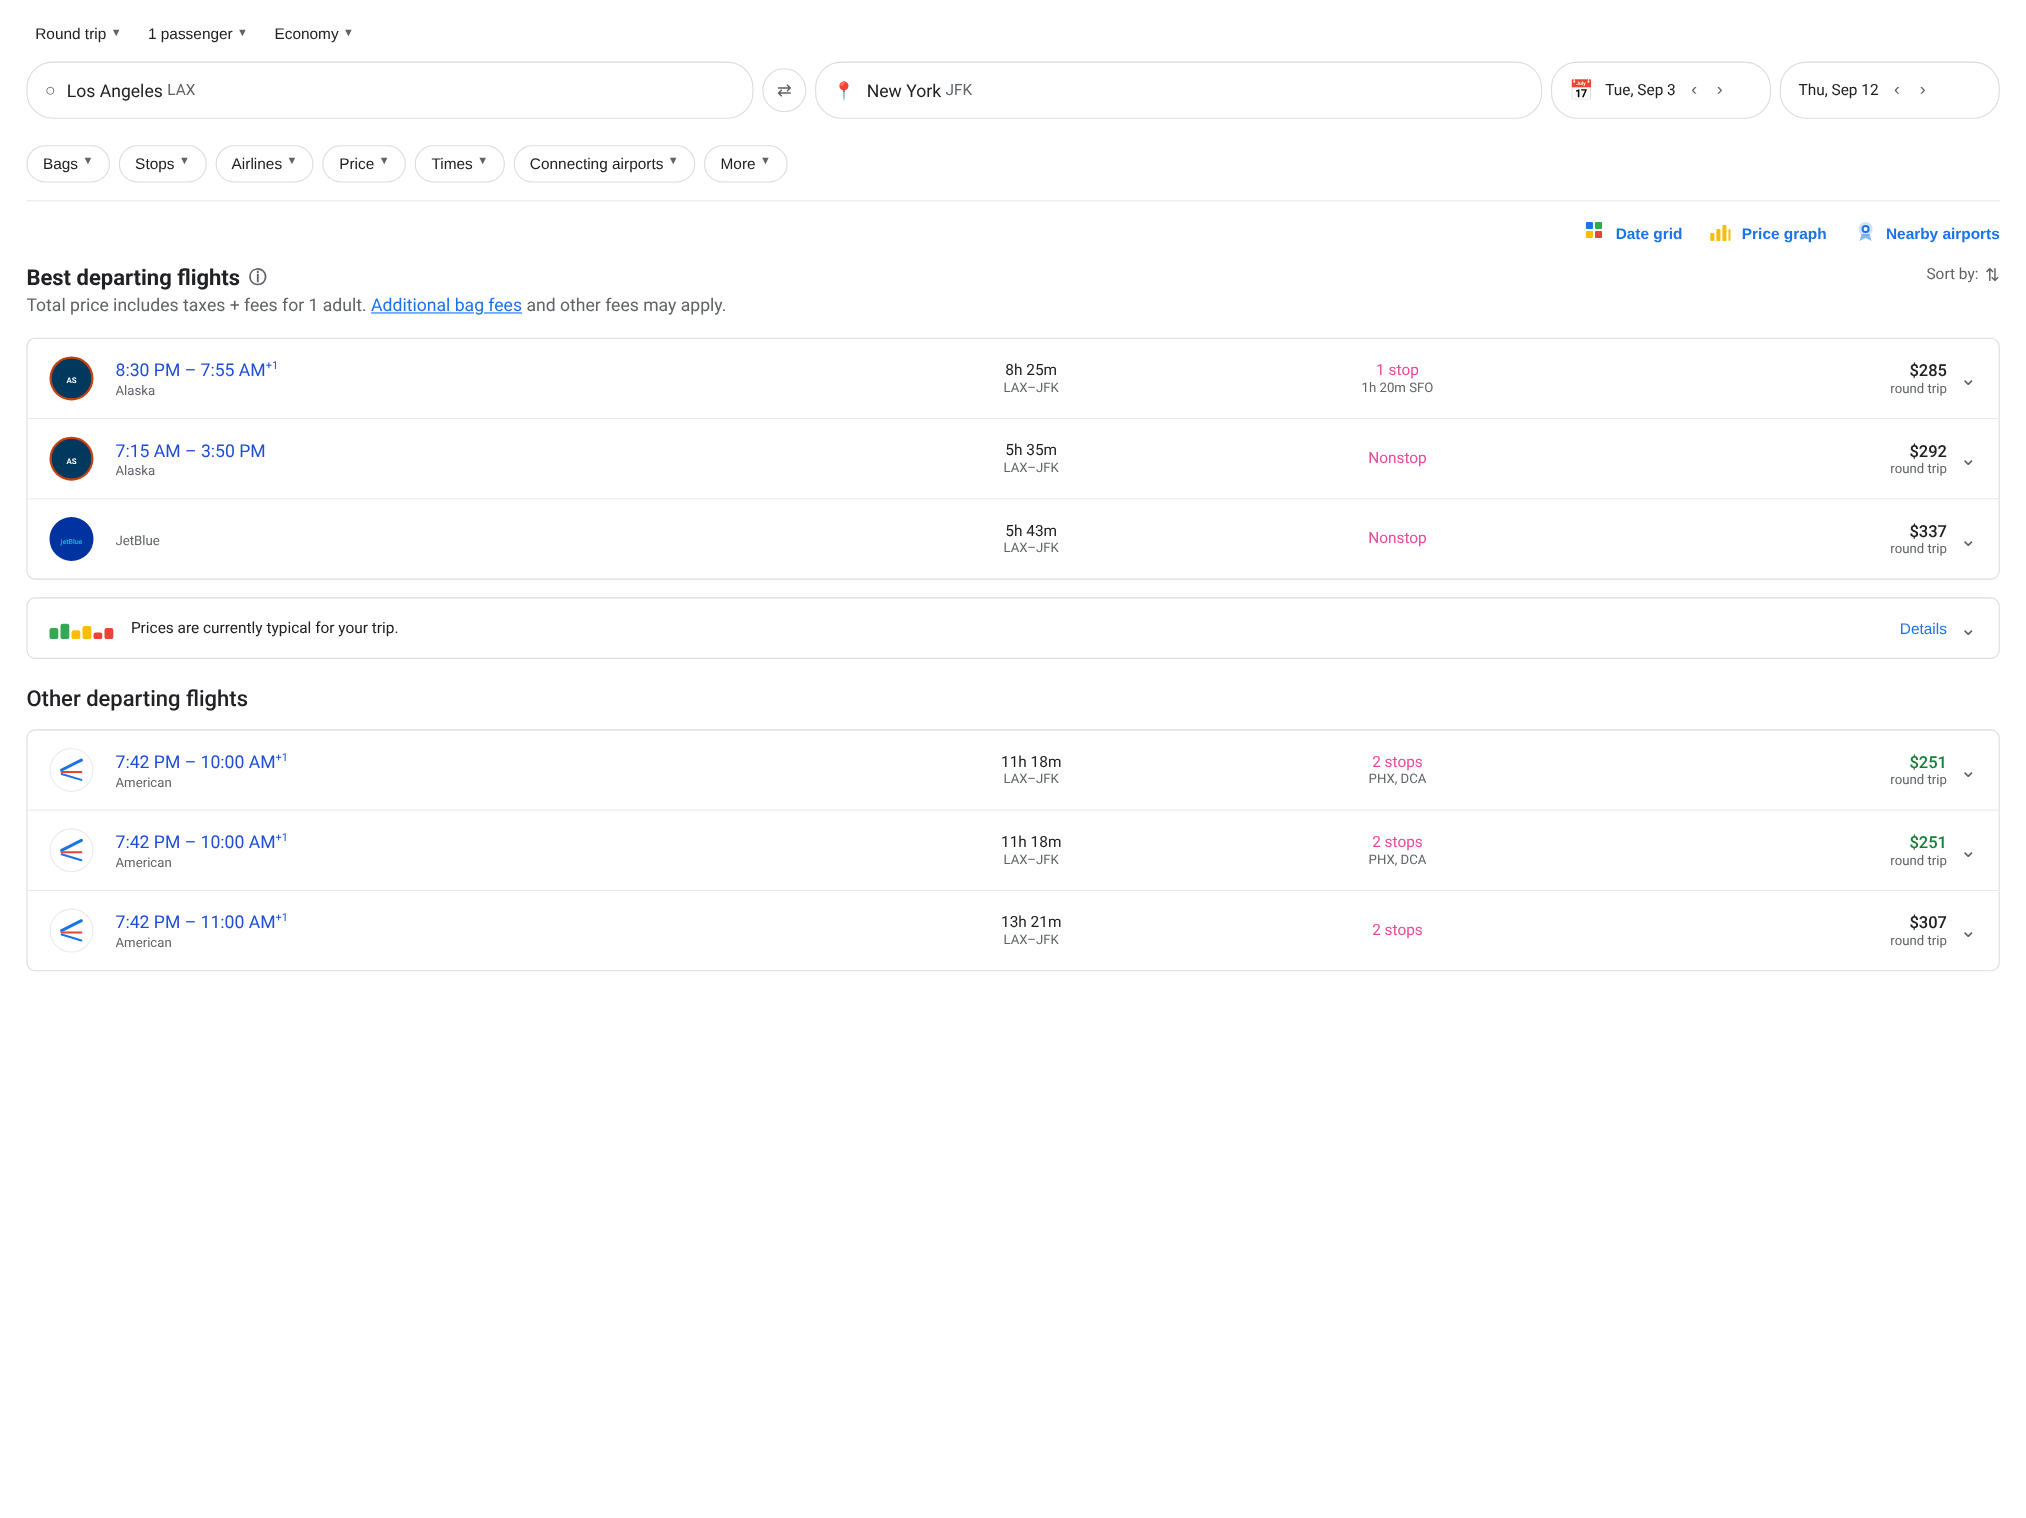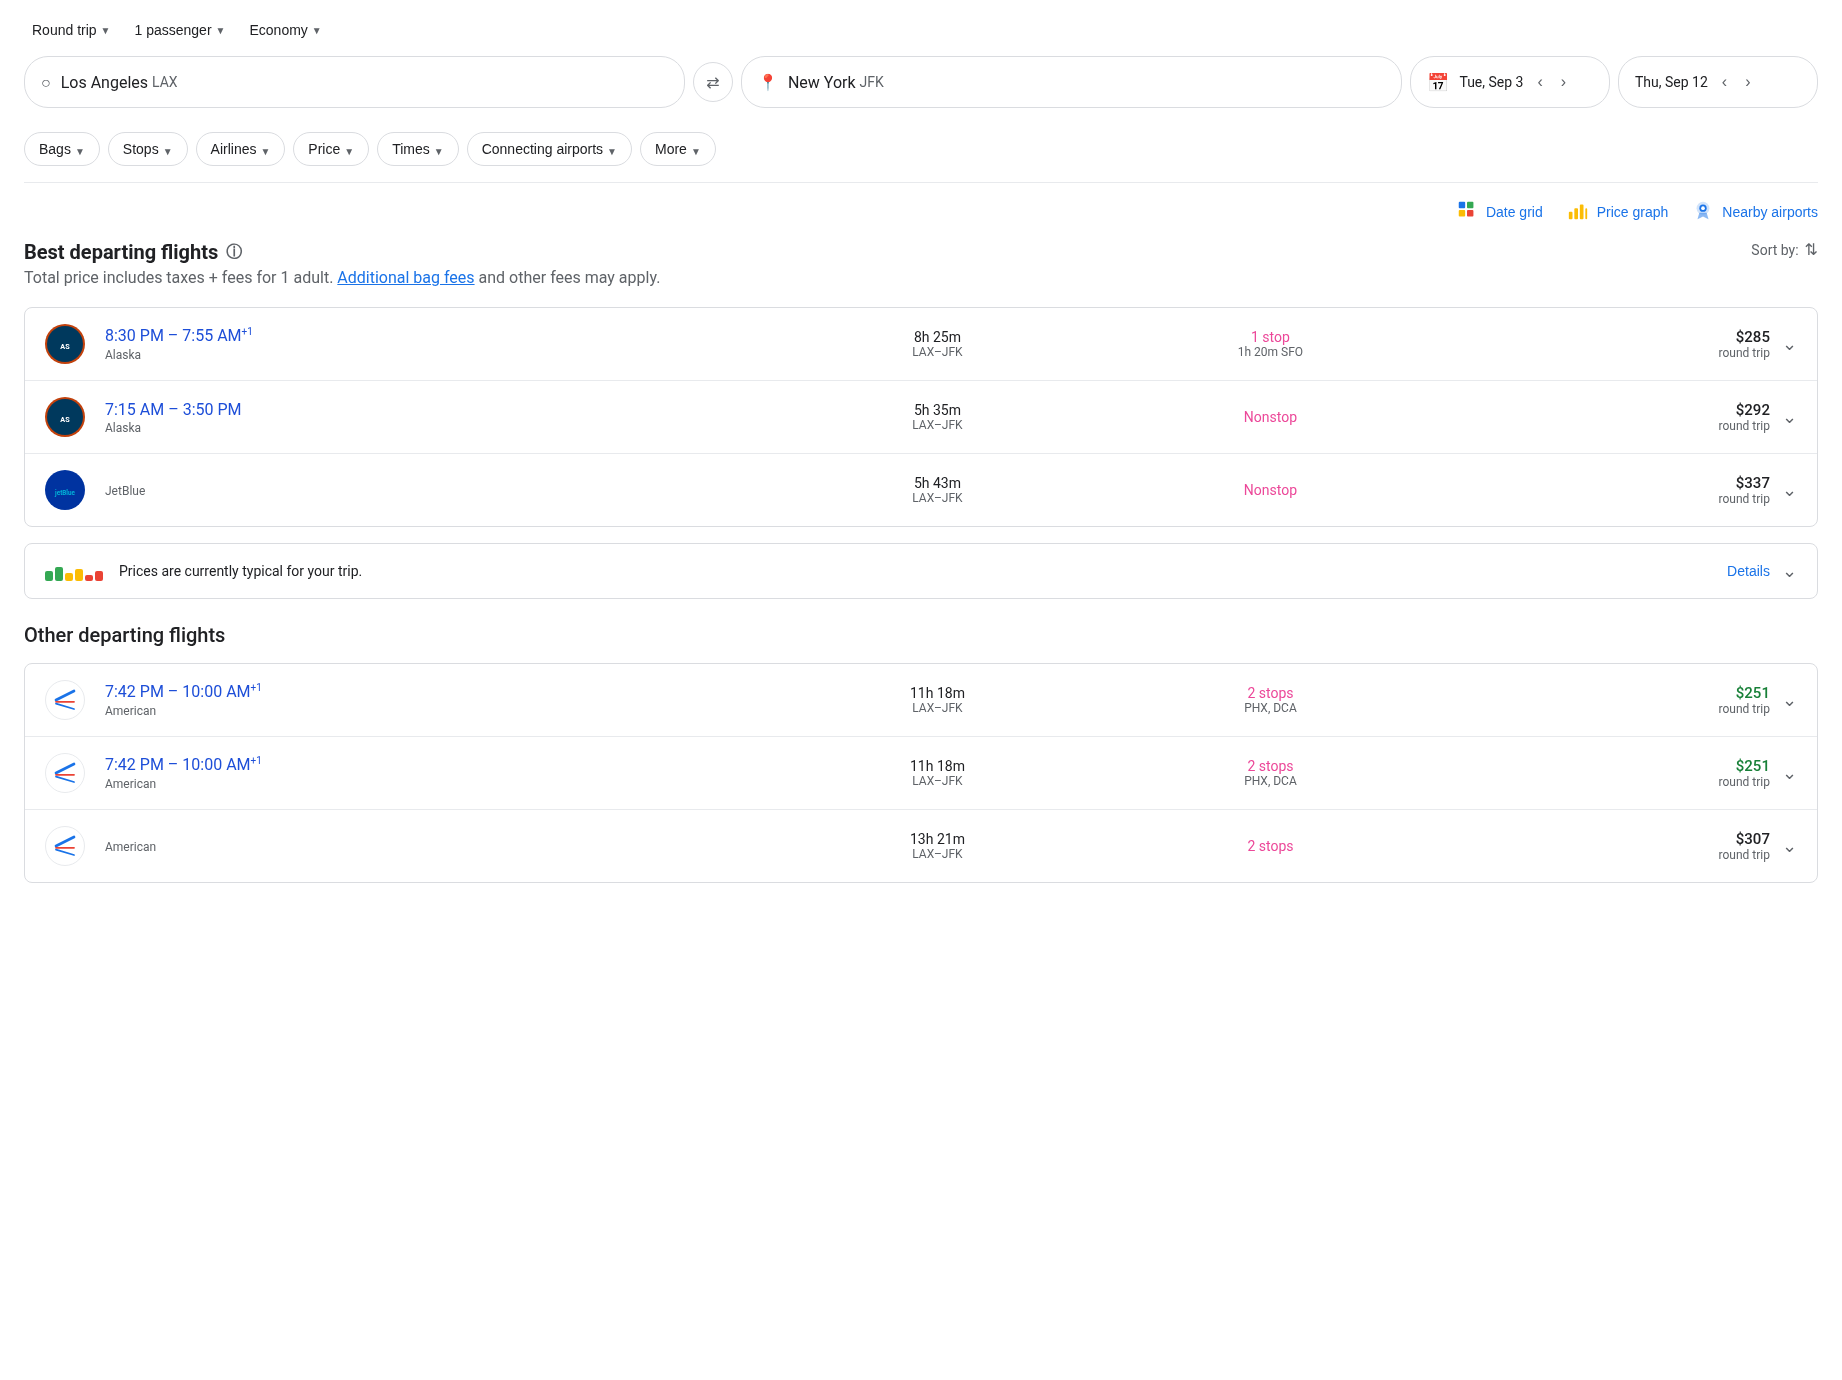--- a/index.html
+++ b/index.html
@@ -15,26 +15,26 @@
     .swap-btn { width: 40px; height: 40px; border-radius: 50%; border: 1px solid #dadce0; background: #fff; cursor: pointer; display: flex; align-items: center; justify-content: center; font-size: 16px; color: #5f6368; flex-shrink: 0; }
     .location-icon { margin-right: 10px; font-size: 16px; }
     .location-text { font-size: 16px; }
     .location-code { color: #5f6368; font-size: 14px; margin-left: 4px; }
     .date-box { display: flex; align-items: center; border: 1px solid #dadce0; border-radius: 24px; padding: 0 16px; height: 52px; cursor: pointer; gap: 10px; min-width: 200px; }
     .date-nav { background: none; border: none; cursor: pointer; font-size: 16px; color: #5f6368; padding: 4px; }
     .date-icon { color: #1a73e8; font-size: 18px; }
     .date-text { font-size: 14px; color: #202124; }
     
     .filter-bar { display: flex; align-items: center; gap: 8px; padding: 8px 24px 16px; flex-wrap: wrap; }
-    .filter-btn { display: flex; align-items: flex-end; gap: 4px; border: 1px solid #dadce0; border-radius: 20px; padding: 8px 14px; background: none; cursor: pointer; font-size: 14px; color: #202124; }
+    .filter-btn { display: flex; align-items: flex-start; gap: 4px; border: 1px solid #dadce0; border-radius: 20px; padding: 8px 14px; background: none; cursor: pointer; font-size: 14px; color: #202124; }
     
     .divider { height: 1px; background: #e8eaed; margin: 0 24px; }
     
     .view-options { display: flex; align-items: center; justify-content: flex-end; gap: 24px; padding: 16px 24px; }
-    .view-option-btn { display: flex; align-items: center; gap: 8px; color: #1a73e8; font-size: 14px; cursor: pointer; background: none; border: none; font-weight: 400; }
+    .view-option-btn { display: flex; align-items: center; gap: 8px; color: #1a73e8; font-size: 14px; cursor: pointer; background: none; border: none; font-weight: 700; }
     
     .main-content { padding: 0 24px; }
     
     .section-title { font-size: 20px; font-weight: 700; margin-bottom: 4px; display: flex; align-items: center; gap: 8px; }
     .info-icon { font-size: 16px; color: #5f6368; cursor: pointer; }
     .section-subtitle { font-size: 16px; color: #5f6368; margin-bottom: 16px; }
     .section-subtitle a { color: #1a73e8; text-decoration: underline; cursor: pointer; }
     
     .sort-bar { display: flex; justify-content: flex-end; align-items: center; gap: 6px; font-size: 14px; color: #5f6368; margin-bottom: 8px; }
     .sort-icon { cursor: pointer; font-size: 16px; }
@@ -377,20 +377,21 @@
     <div class="flight-row">
       <div class="airline-logo" style="background:white; border: 1px solid #e8eaed;">
         <svg width="36" height="36" viewBox="0 0 40 40">
           <circle cx="20" cy="20" r="18" fill="white"></circle>
           <line x1="10" y1="20" x2="30" y2="10" stroke="#1a73e8" stroke-width="3" stroke-linecap="round"></line>
           <line x1="10" y1="22" x2="30" y2="22" stroke="#ea4335" stroke-width="2" stroke-linecap="round"></line>
           <line x1="10" y1="24" x2="30" y2="30" stroke="#1a73e8" stroke-width="2" stroke-linecap="round"></line>
         </svg>
       </div>
       <div class="flight-info">
+        <div class="flight-time">7:42 PM – 11:00 AM<sup>+1</sup></div>
         <div class="airline-name">American</div>
       </div>
       <div class="flight-duration">
         <div class="duration-time">13h 21m</div>
         <div class="duration-route">LAX–JFK</div>
       </div>
       <div class="flight-stops">
         <div class="stops-text">2 stops</div>
       </div>
       <div class="flight-price">

